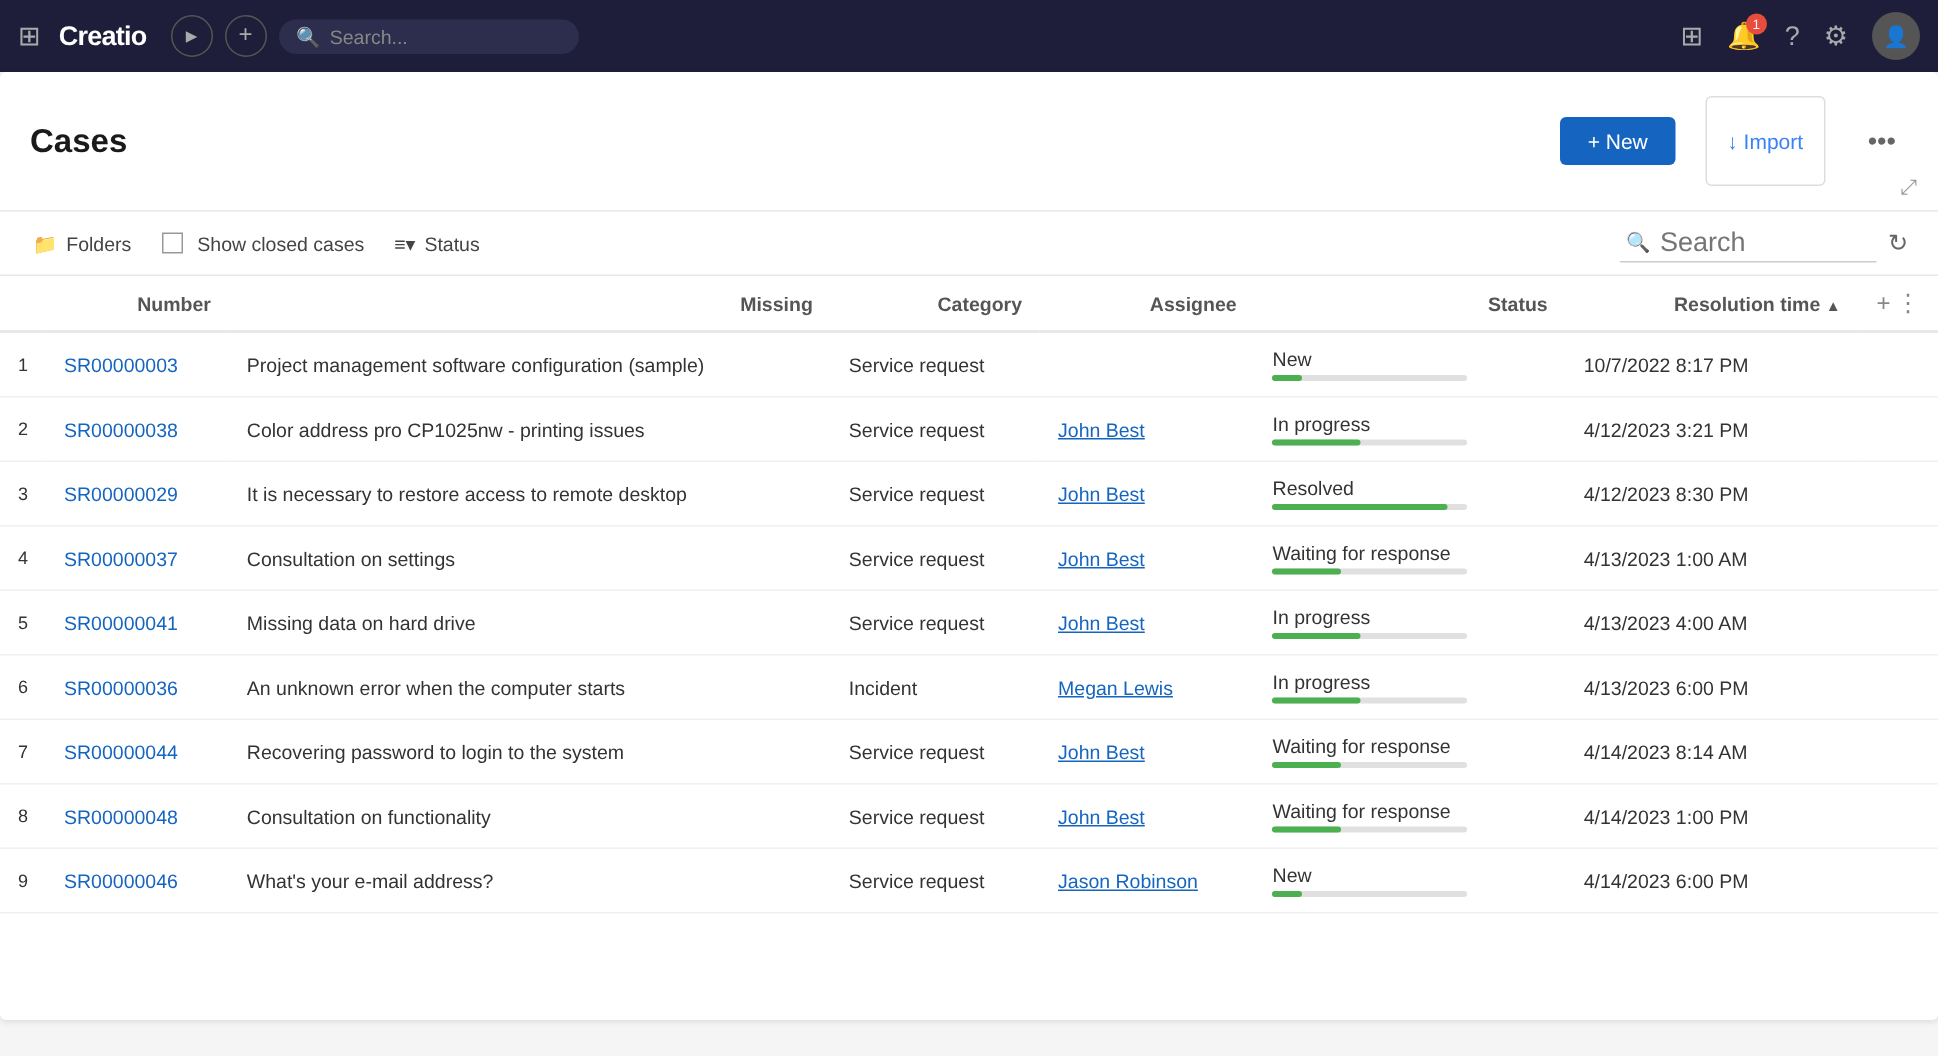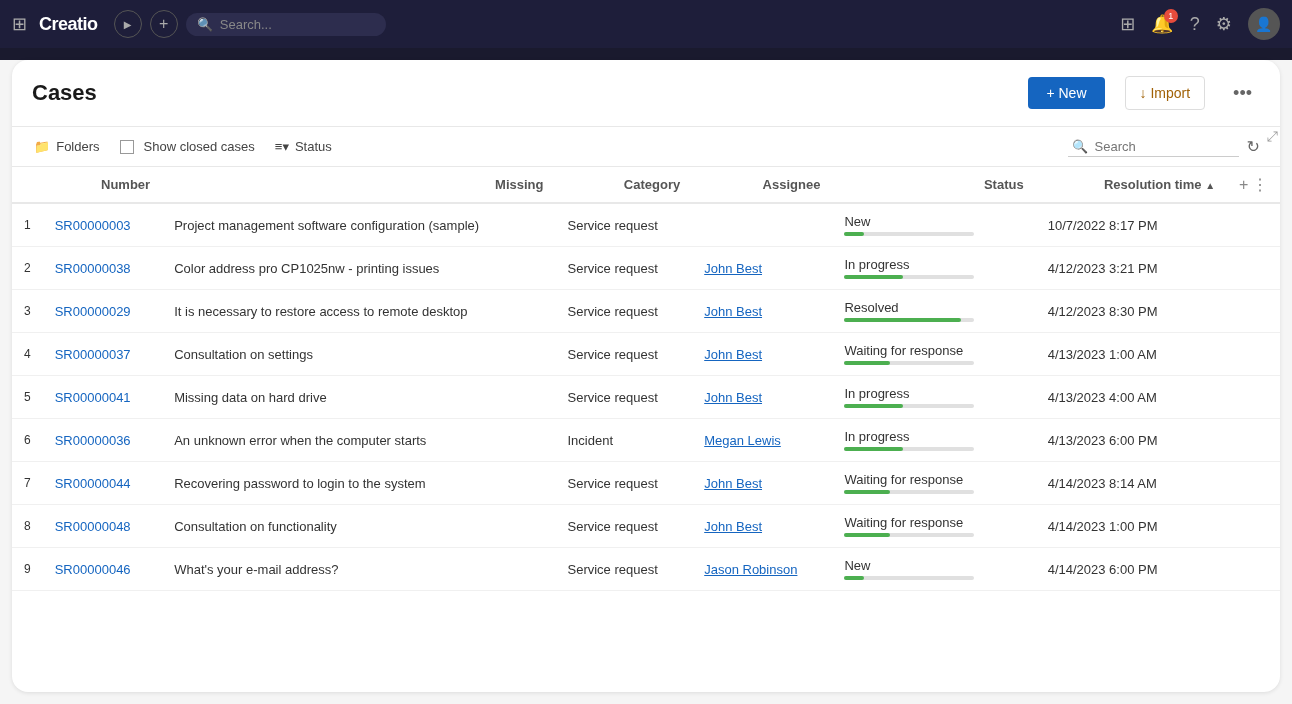--- a/index.html
+++ b/index.html
@@ -57,22 +57,22 @@
     
     .main-content {
       background: #f5f5f5;
       height: calc(704px - 48px);
       position: relative;
     }
 
     
     .cases-panel {
       background: #fff;
-      margin: 12px;
-      border-radius: 16px;
+      margin: 0;
+      border-radius: 4px;
       height: calc(100% - 24px);
       overflow: hidden;
       box-shadow: 0 1px 4px rgba(0,0,0,0.1);
     }
 
     .cases-header {
       display: flex;
       align-items: center;
       padding: 16px 20px;
       border-bottom: 1px solid #e8e8e8;
@@ -96,24 +96,24 @@
       padding: 8px 18px;
       font-size: 14px;
       font-weight: 500;
       cursor: pointer;
       display: flex;
       align-items: center;
       gap: 4px;
     }
     .btn-import {
       background: #fff;
-      color: #a16207;
+      color: #3b82f6;
       border: 1px solid #ddd;
       border-radius: 4px;
-      padding: 8px 14px;
+      padding: 21px 14px;
       font-size: 14px;
       cursor: pointer;
       display: flex;
       align-items: center;
       gap: 4px;
     }
     .btn-more {
       background: transparent;
       border: none;
       color: #666;
@@ -164,21 +164,21 @@
     .toolbar-search {
       display: flex;
       align-items: center;
       gap: 6px;
       border-bottom: 1px solid #ccc;
       padding: 2px 4px;
     }
     .toolbar-search input {
       border: none;
       outline: none;
-      font-size: 13px;
+      font-size: 18px;
       color: #333;
       width: 140px;
     }
     .refresh-btn {
       background: transparent;
       border: none;
       color: #666;
       font-size: 16px;
       cursor: pointer;
     }

